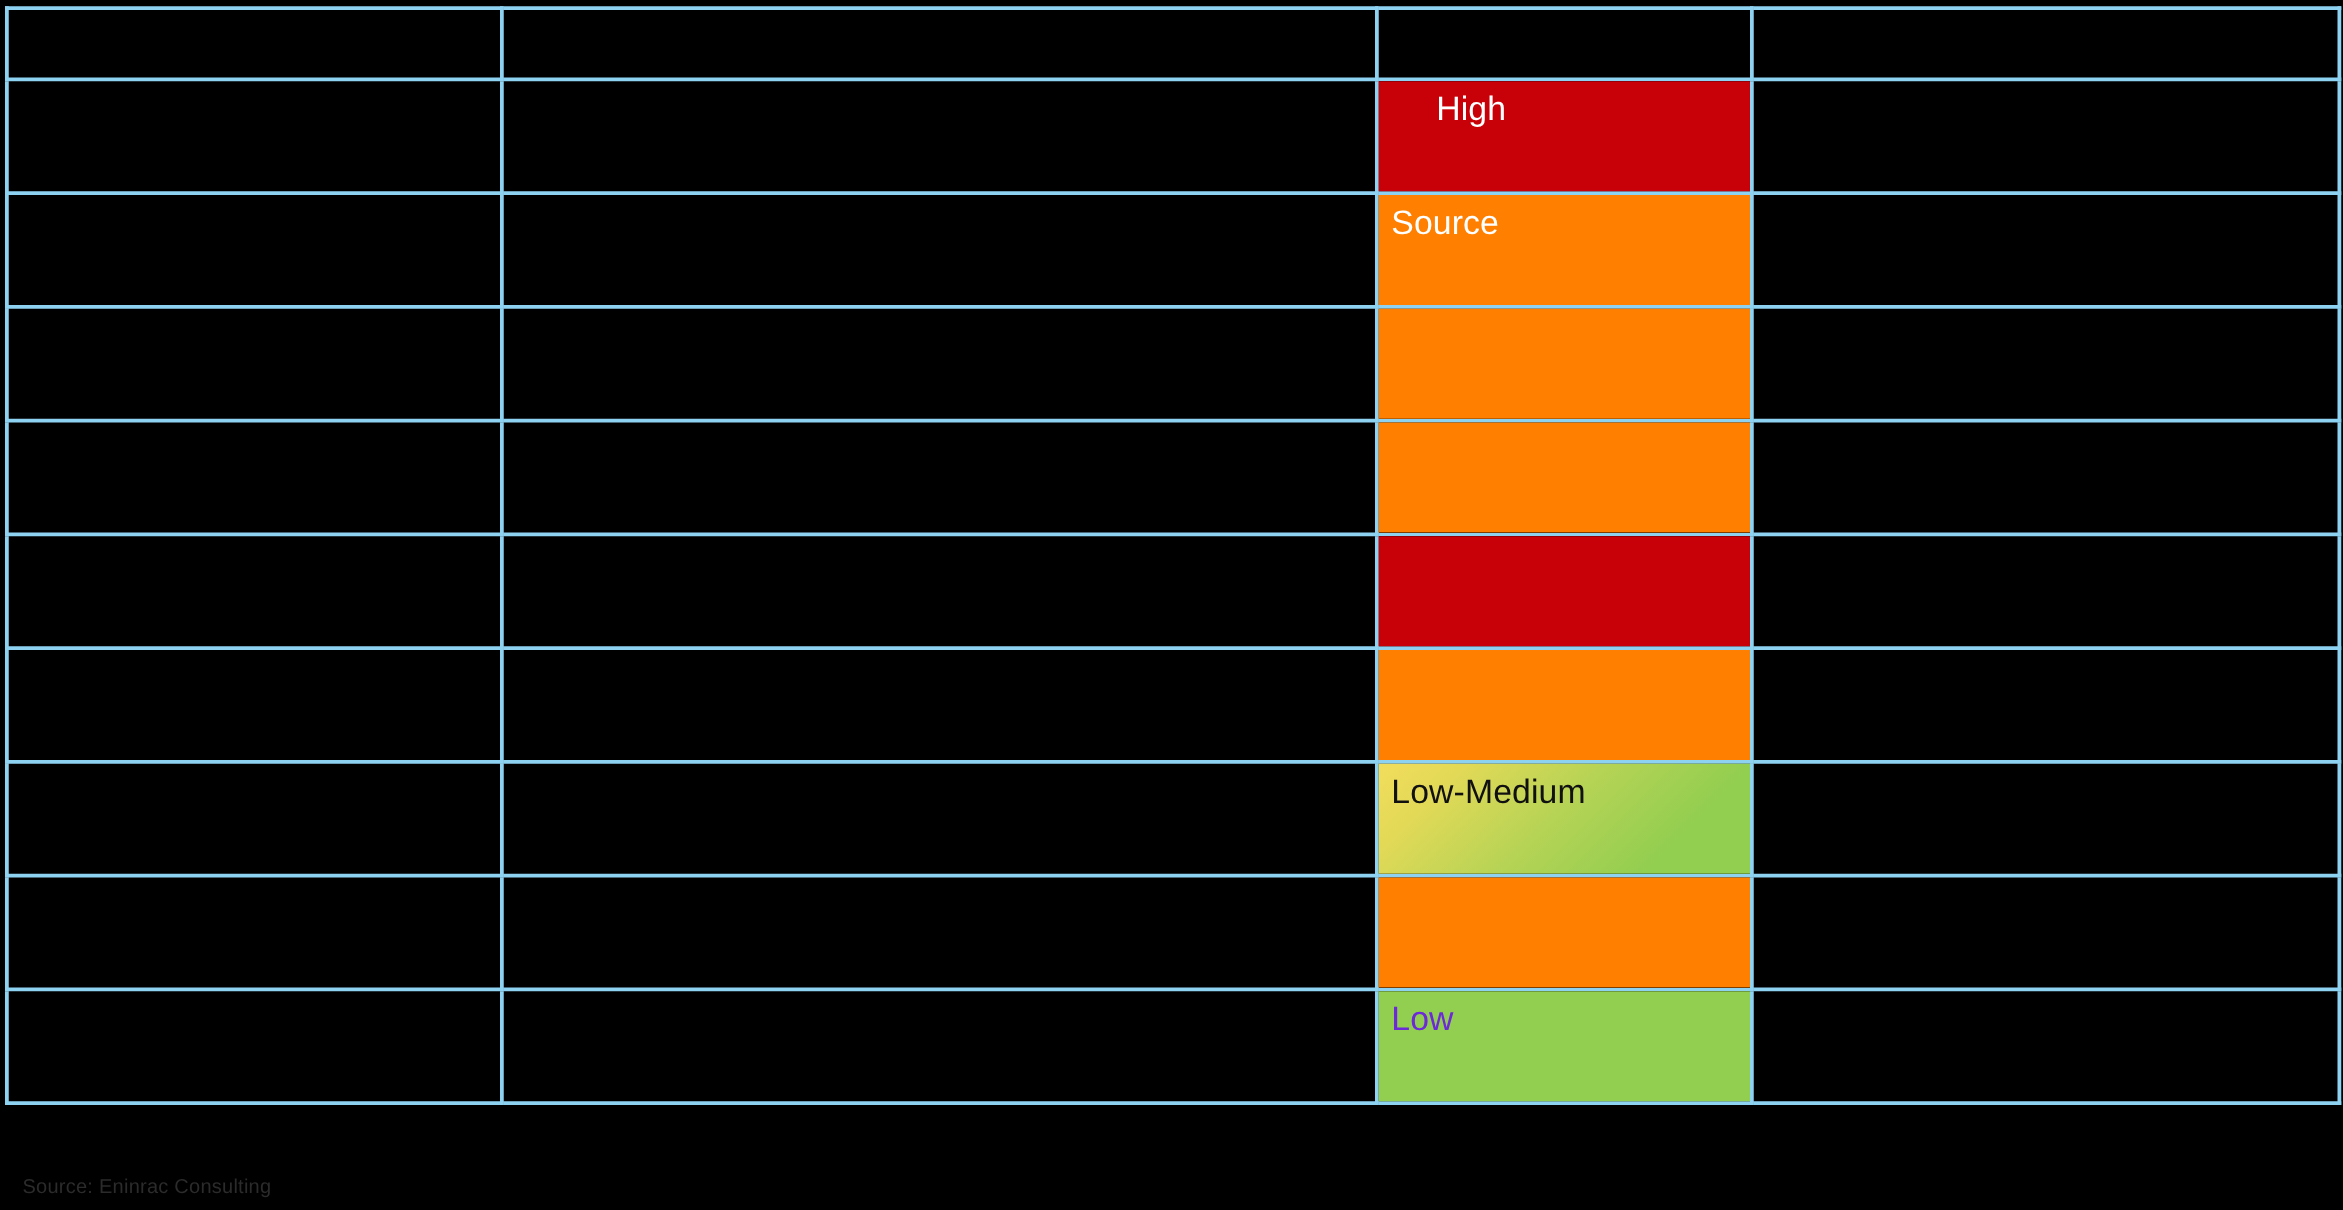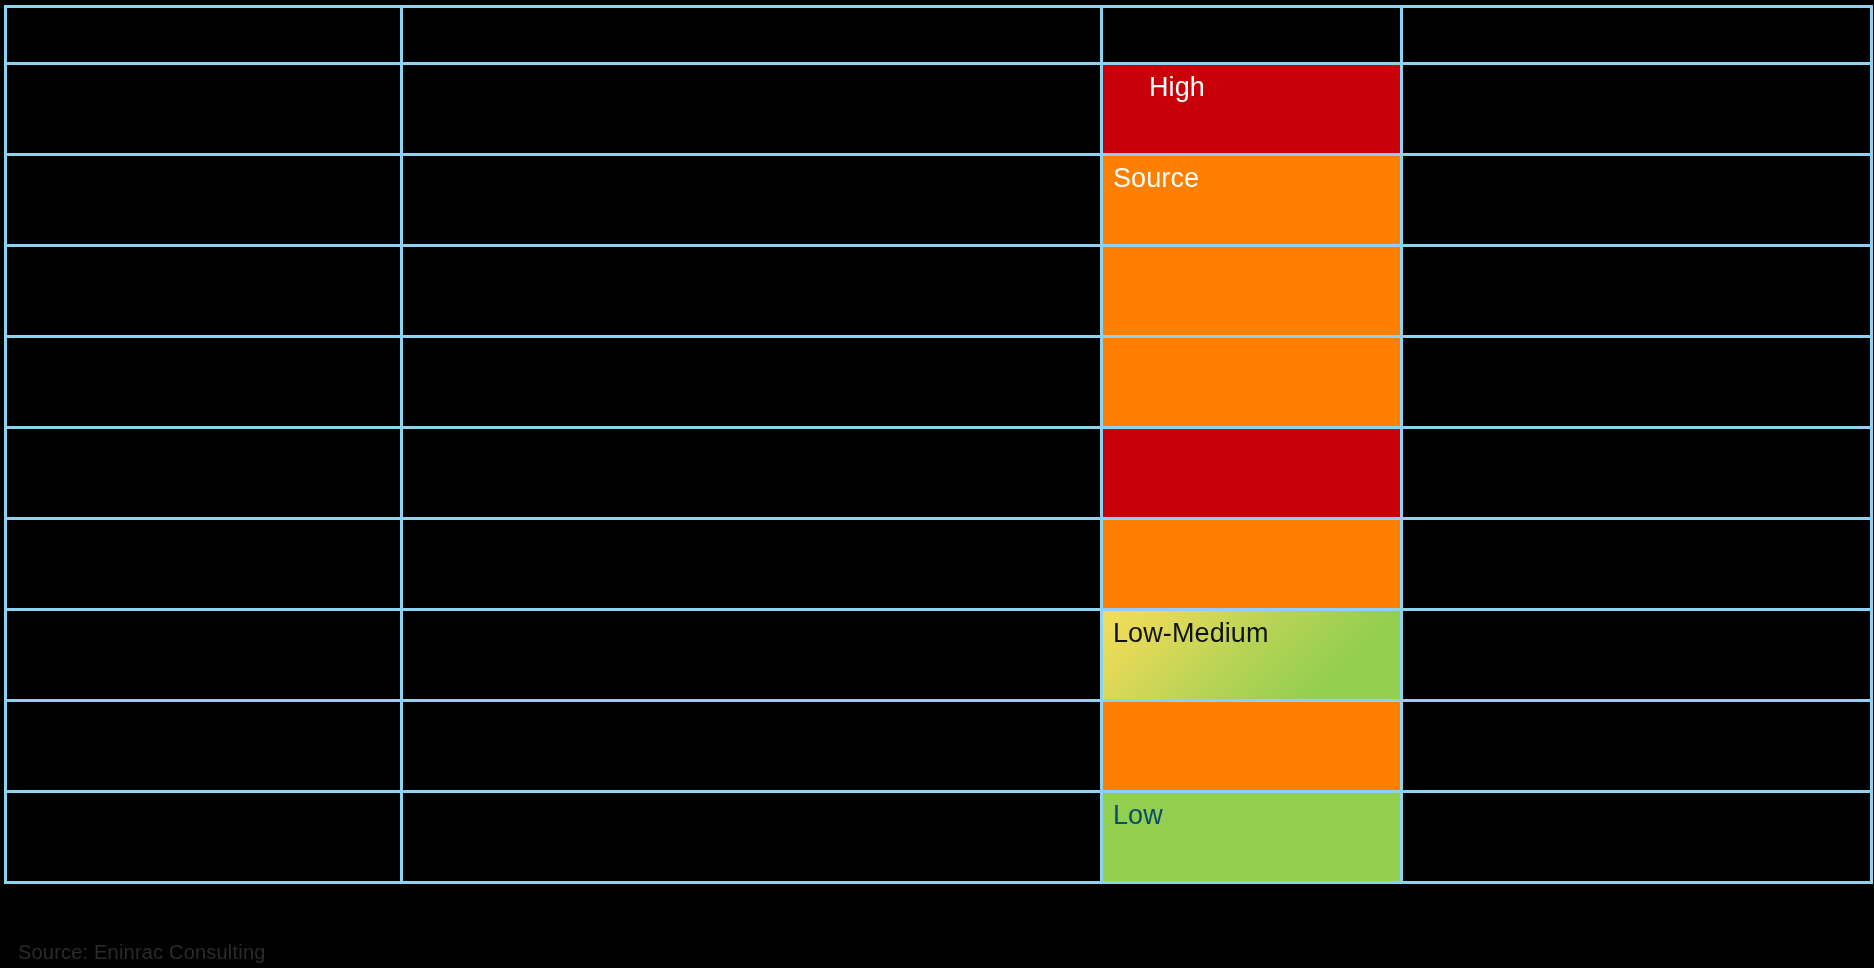--- a/index.html
+++ b/index.html
@@ -69,21 +69,21 @@
     background: #c80008;
     color: #ffffff;
     padding-left: 46px;
   }
   .lvl-medium {
     background: #ff7f00;
     color: #ffffff;
   }
   .lvl-low {
     background: #92ce50;
-    color: #0c4a6e;
+    color: #6d28d9;
   }
   .lvl-lowmedium {
     background: linear-gradient(135deg, #f2dd5c 0%, #e2d957 18%, #b5d355 48%, #92ce50 78%, #92ce50 100%);
     color: #111111;
   }
 
   
   .cell-text {
     display: block;
     padding: 8px 12px 0 12px;
@@ -99,21 +99,21 @@
     font-size: 24px;
     line-height: 1.2;
     font-weight: bold;
     color: #ffffff;
   }
 
   #source-note {
     position: absolute;
     left: 18px;
     top: 942px;
-    font-size: 20px;
+    font-size: 16px;
     line-height: 1;
     color: #2b2b2b;
     letter-spacing: 0.2px;
     white-space: nowrap;
   }
 </style>
 </head>
 <body>
 
 <table id="matrix-table">

